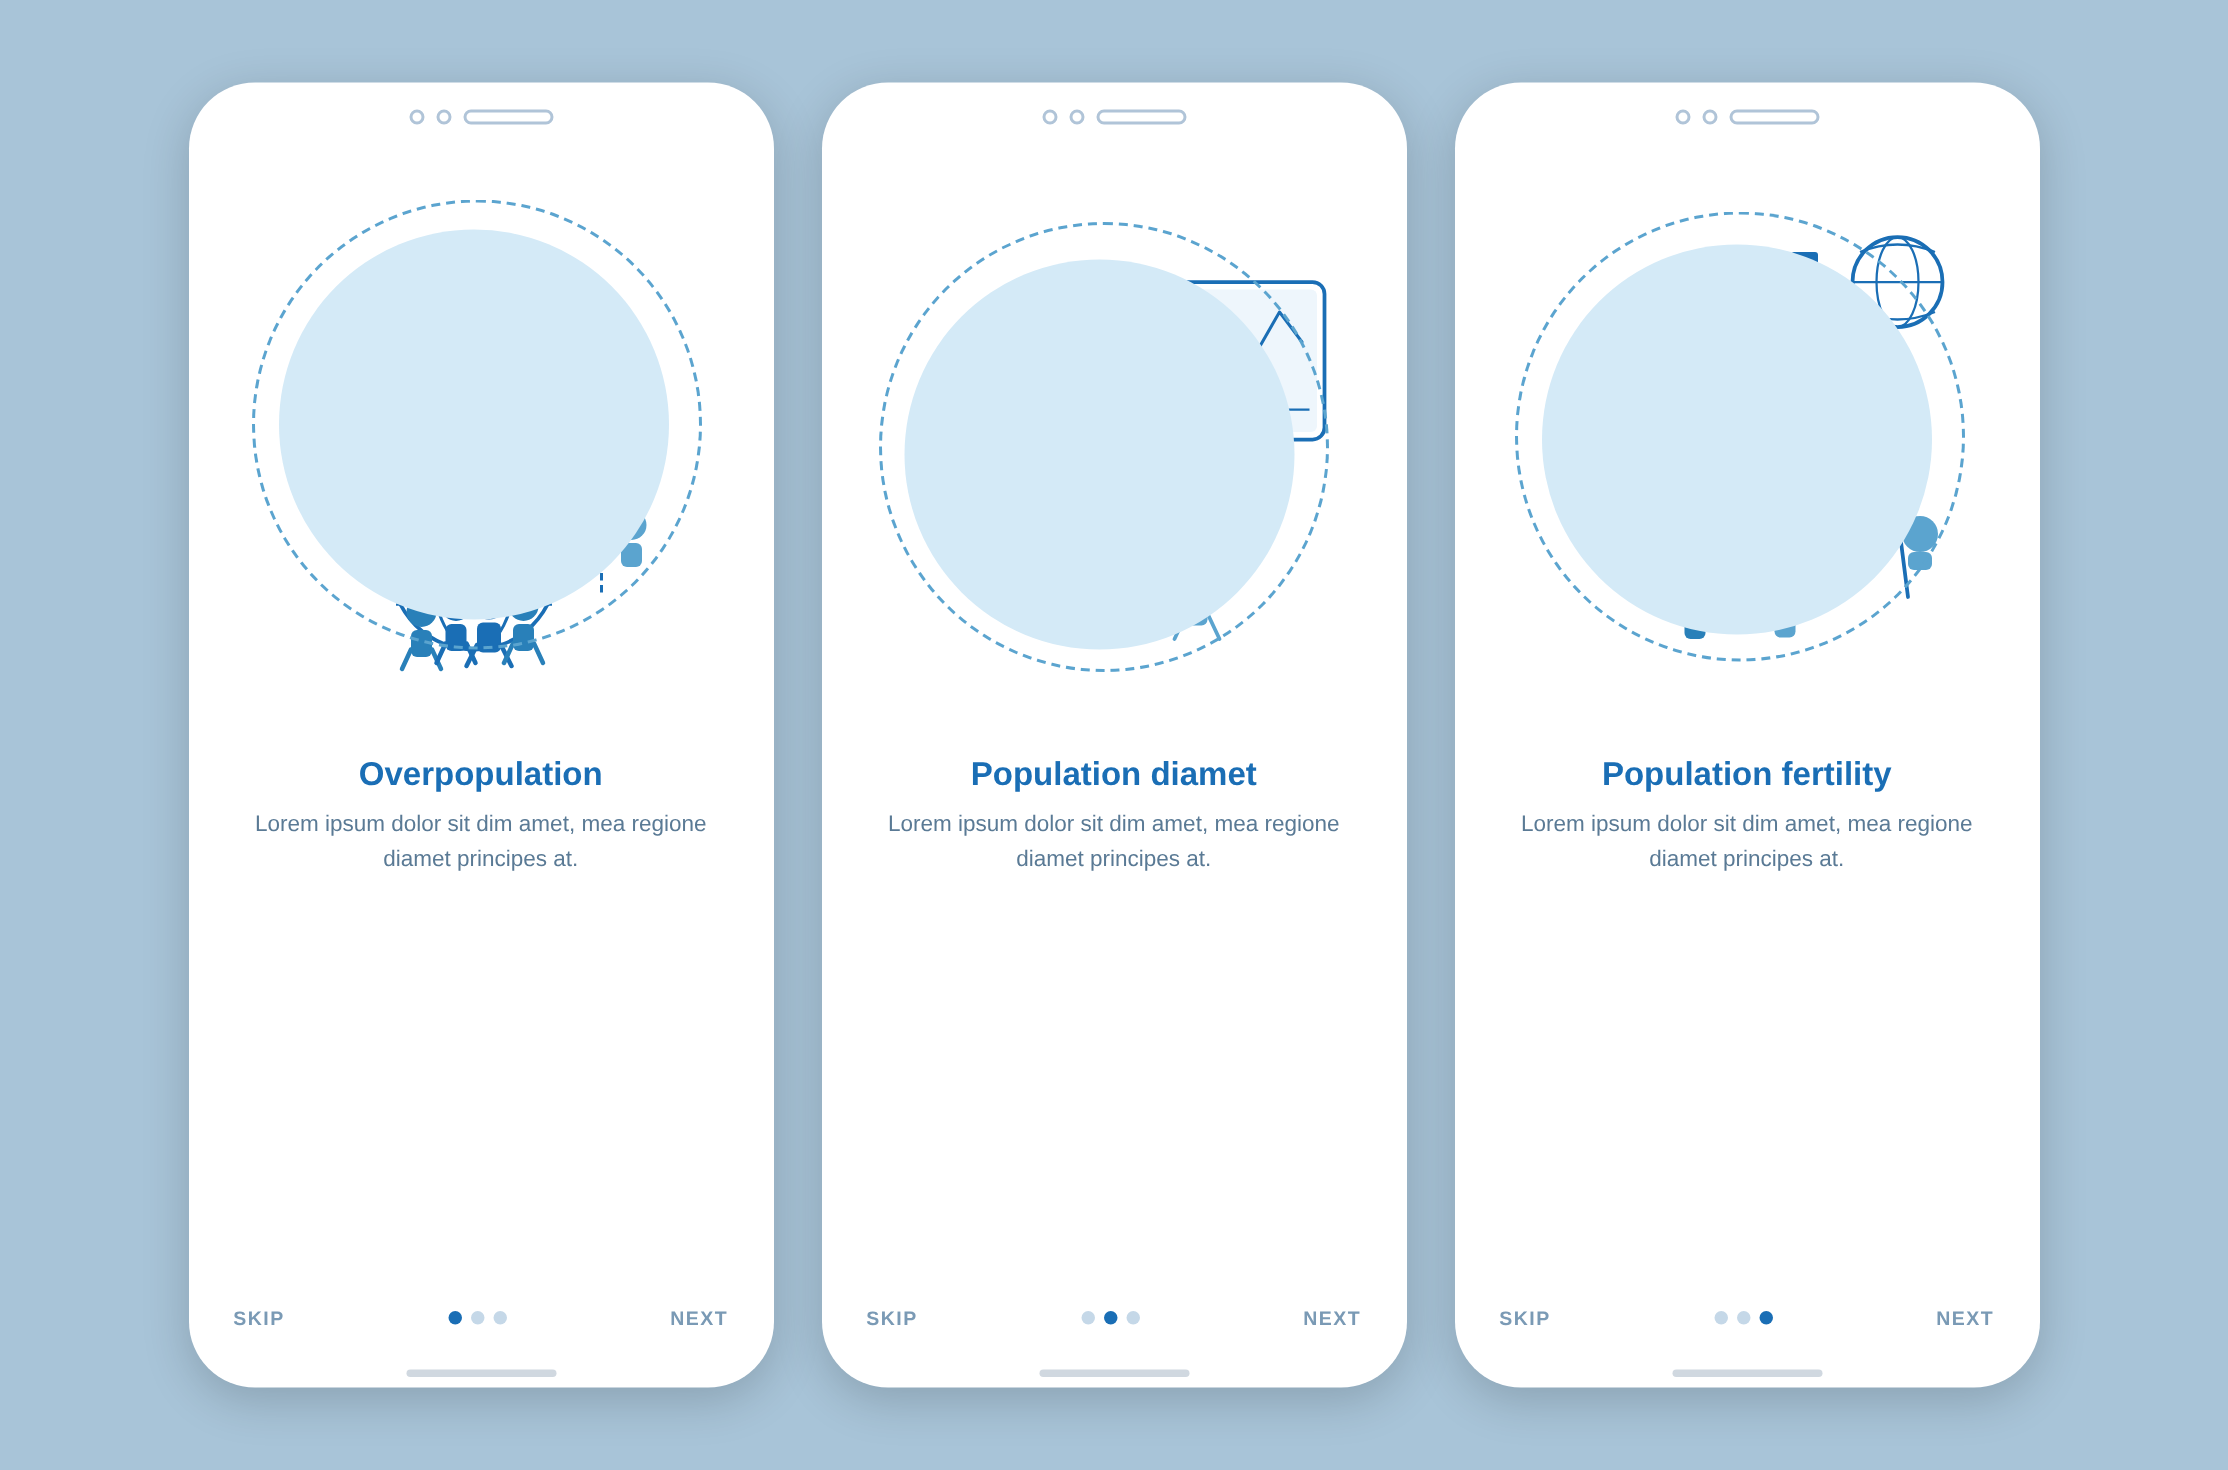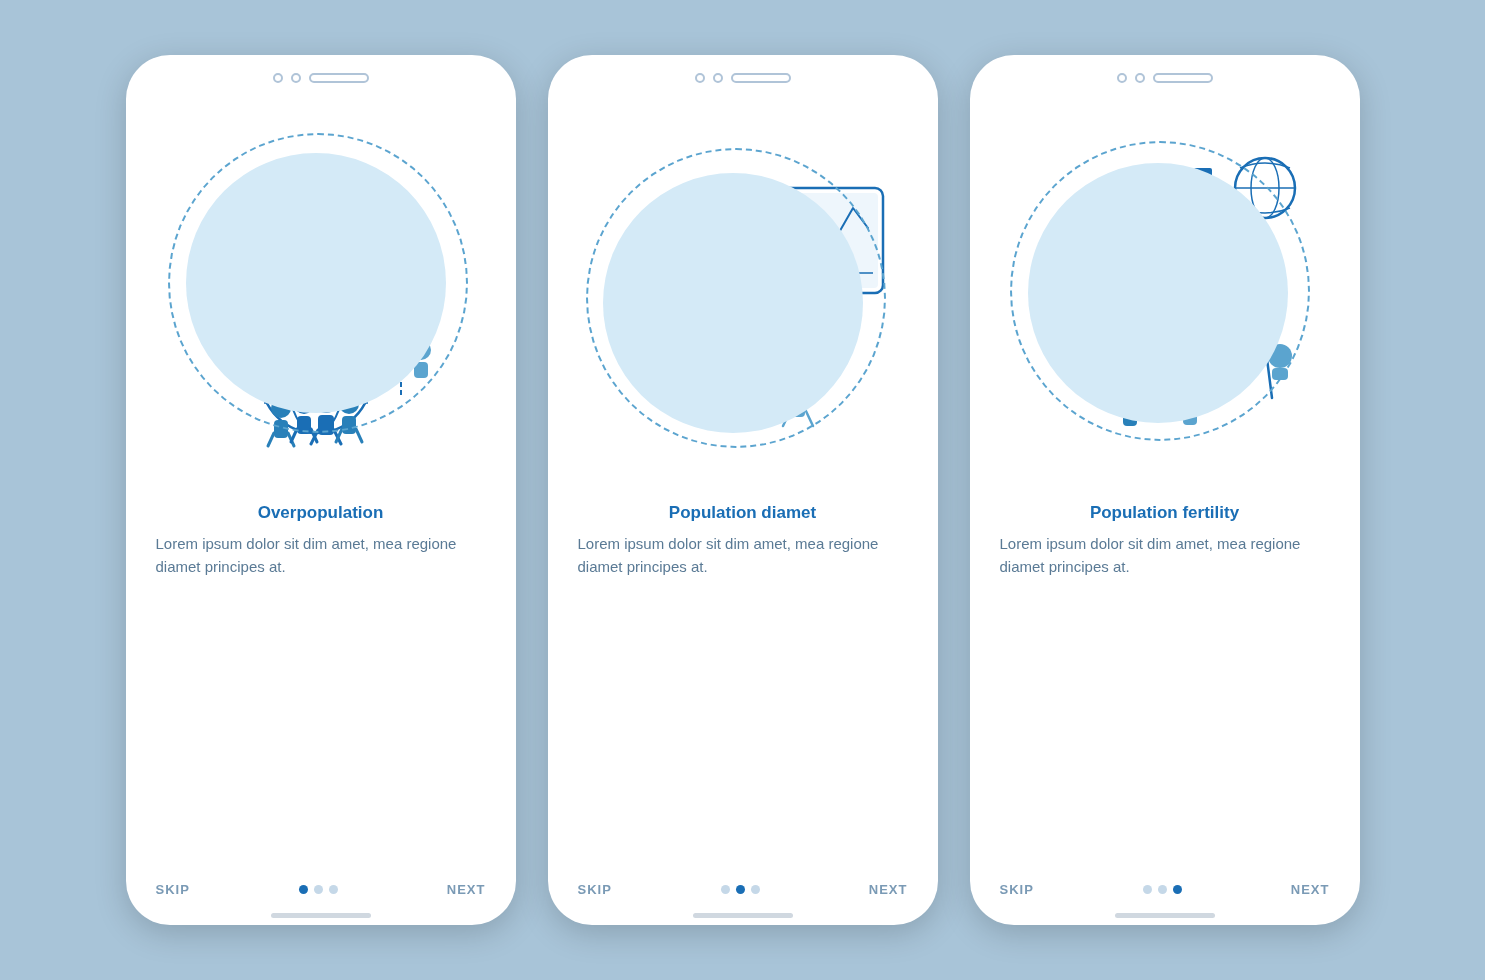--- a/index.html
+++ b/index.html
@@ -73,49 +73,50 @@
     .dashed-circle {
       position: absolute;
       width: 300px;
       height: 300px;
       border-radius: 50%;
       border: 2px dashed #5ba4cf;
       background: transparent;
     }
 
     .card-title {
-      font-size: 17px;
+      font-size: 22px;
       font-weight: 700;
       color: #1a6eb5;
       text-align: right;
       margin: 10px 30px 10px;
     }
 
     .card-desc {
       font-size: 15px;
       color: #5a7a95;
+      text-align: center;
       line-height: 1.5;
       margin: 0 30px;
     }
 
     .learn-more-btn {
       margin-top: 18px;
       border: 2.5px solid #1a6eb5;
       border-radius: 30px;
       padding: 12px 48px;
       font-size: 17px;
       font-weight: 600;
       color: #1a6eb5;
       background: transparent;
       cursor: pointer;
     }
 
     .card-footer {
       position: absolute;
-      bottom: 4px;
+      bottom: 15px;
       left: 0;
       right: 0;
       padding: 0 30px 24px;
       display: flex;
       align-items: center;
       justify-content: space-between;
     }
 
     .footer-btn {
       font-size: 13px;

